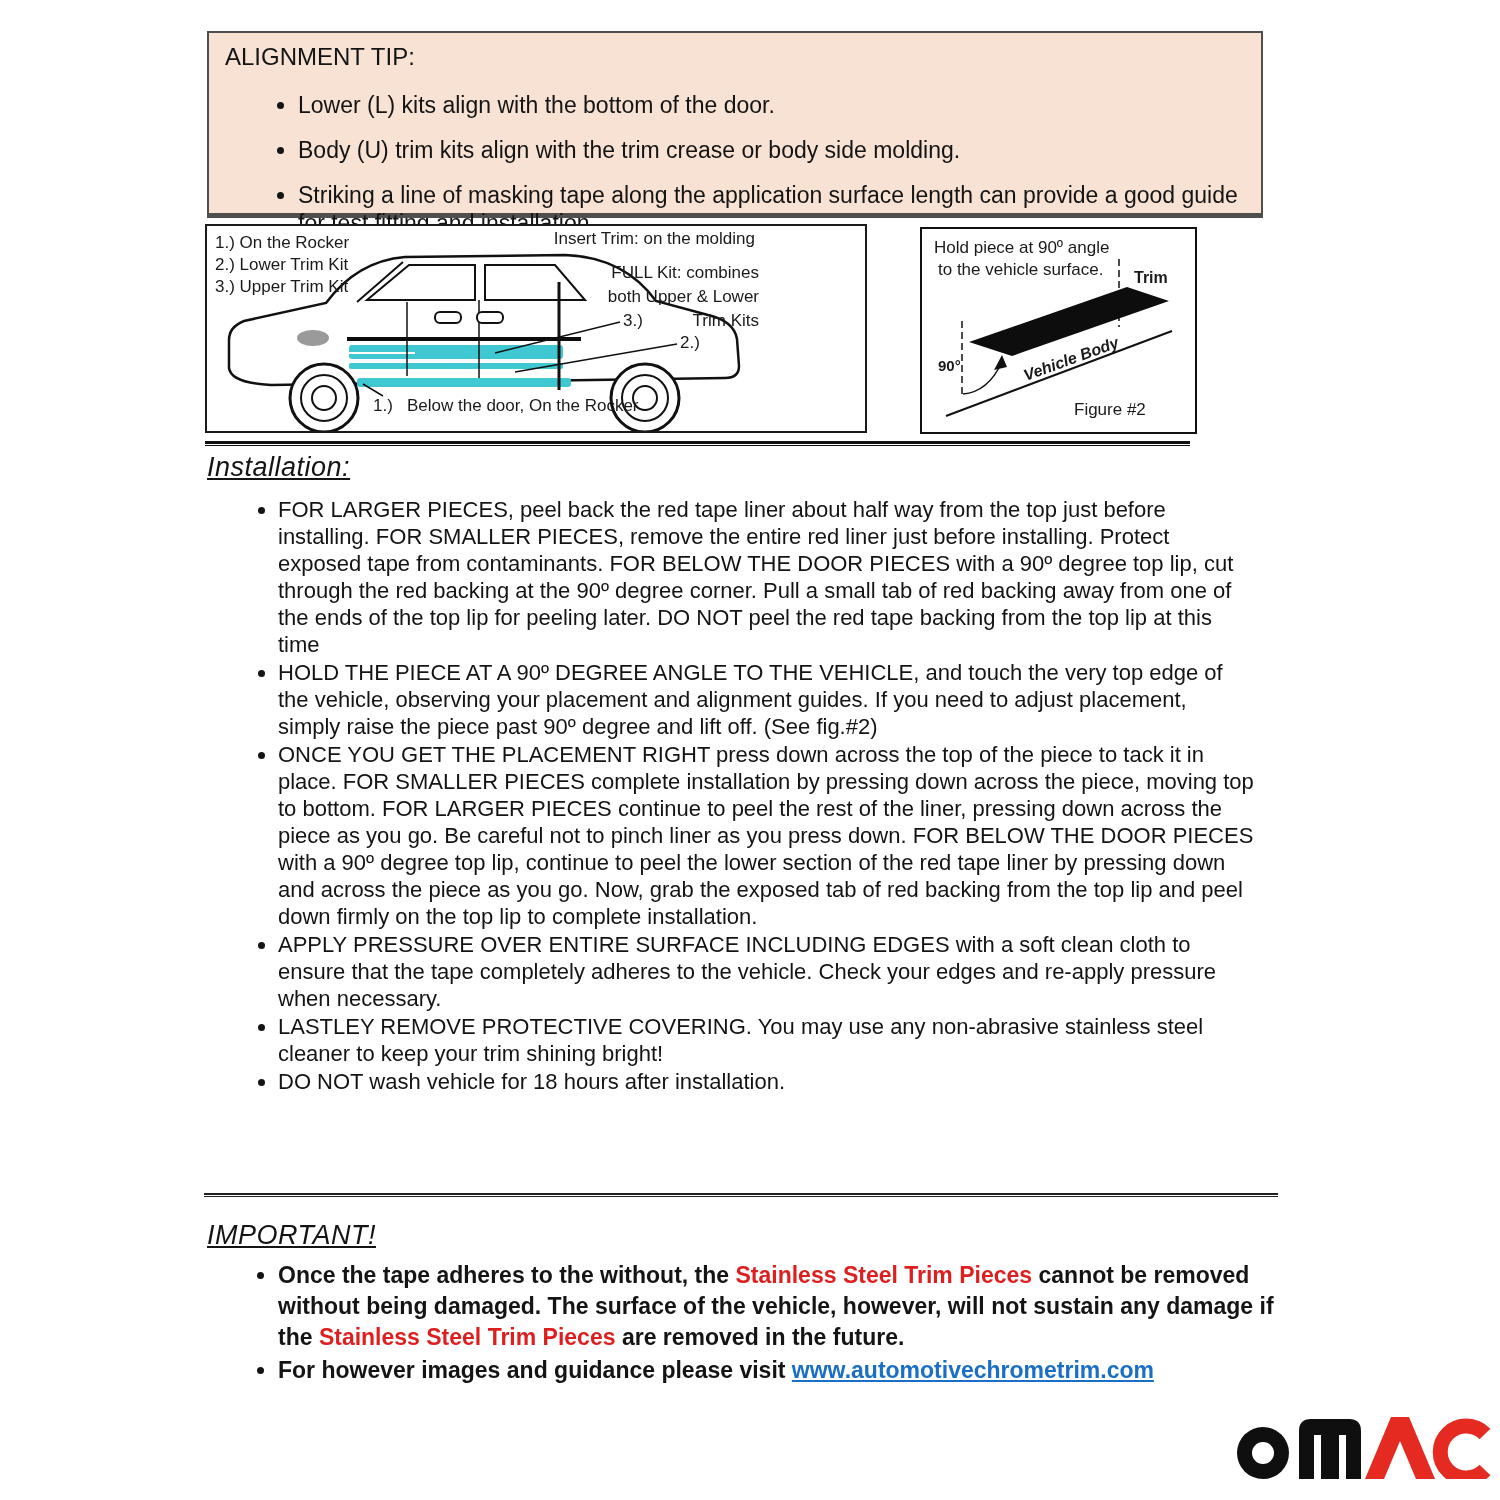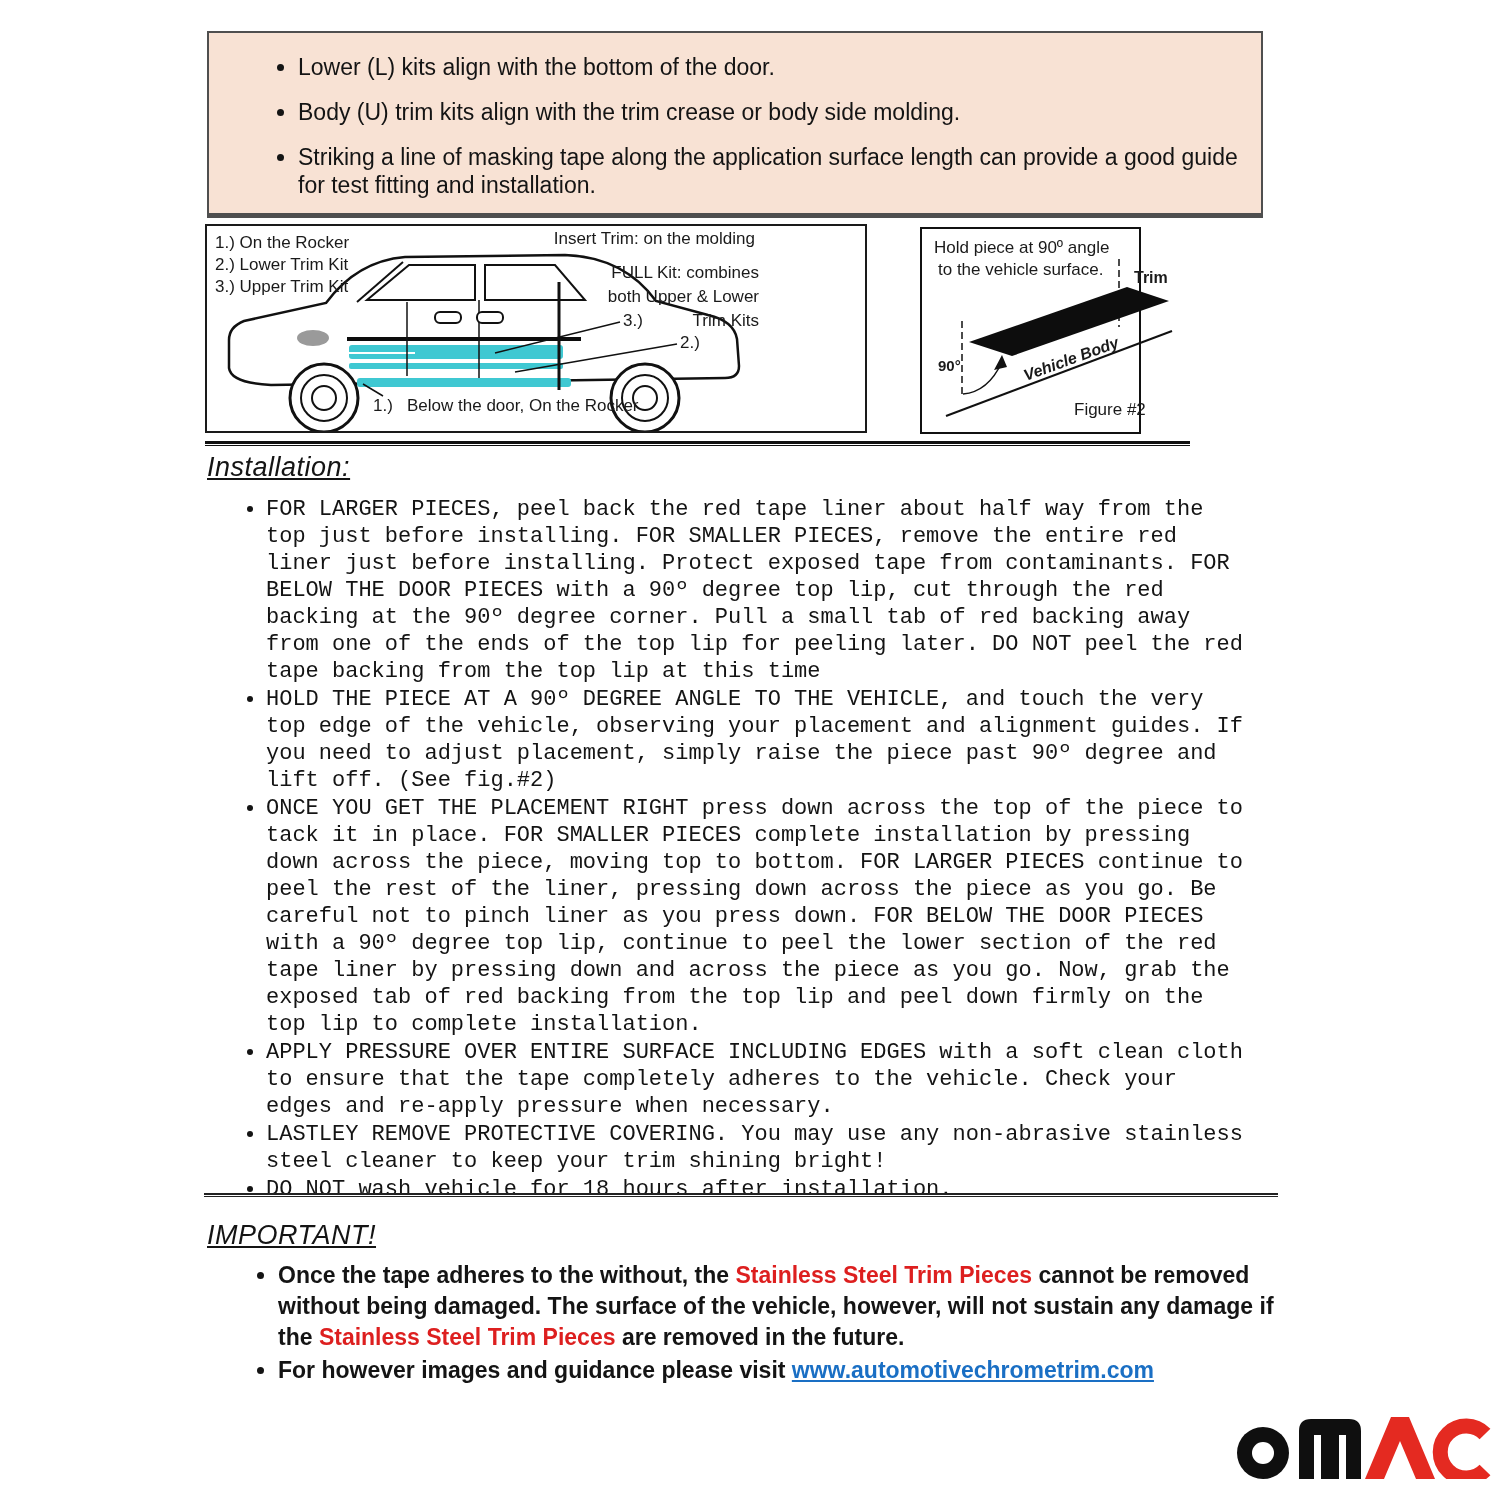--- a/index.html
+++ b/index.html
@@ -24,21 +24,21 @@
   }
   .tipbox-title{font-size:24px;margin:10px 0 0 16px;}
   .tipbox ul{margin:20px 0 0 0;padding:0 20px 0 89px;list-style:disc outside;}
   .tipbox li{font-size:23px;line-height:28px;margin-bottom:17px;}
   
   .carbox{
     position:absolute;left:205px;top:224px;width:662px;height:209px;
     border:2px solid #1a1a1a;box-sizing:border-box;background:#fff;
   }
   .fig2box{
-    position:absolute;left:920px;top:227px;width:221px;height:207px;
+    position:absolute;left:920px;top:227px;width:277px;height:207px;
     border:2px solid #111;box-sizing:border-box;background:#fff;
   }
   .dblbar{
     position:absolute;left:205px;top:441px;width:985px;height:1px;
     border-top:3px solid #101010;border-bottom:1px solid #101010;
   }
   svg text{fill:#1a1a1a;}
   .svg-label{font-size:17px;}
   .svg-label-sm{font-size:16px;}
   .svg-bold{font-weight:bold;}
@@ -47,21 +47,21 @@
   .logo-red-stroke{stroke:var(--logo-red);}
   
   .sec-head{
     position:absolute;left:207px;font-size:27px;font-style:italic;
     text-decoration:underline;letter-spacing:0.5px;
   }
   .inst-head{top:452px;text-decoration:underline;}
   .imp-head{top:1220px;font-weight:bold;font-weight:normal;}
   
   .inst-list{
-    position:absolute;left:195px;top:496px;width:1048px;font-family:Liberation Mono, monospace;
+    position:absolute;left:207px;top:496px;width:1048px;
   }
   .inst-list ul{margin:0;padding-left:71px;list-style:disc outside;}
   .inst-list li{font-size:22px;line-height:27px;margin:0 0 1px 0;}
   
   .divider{
     position:absolute;left:204px;top:1193px;width:1074px;height:1px;
     border-top:2px solid #222;border-bottom:1px solid #222;
   }
   
   .imp-list{position:absolute;left:207px;top:1260px;width:1070px;}
@@ -69,20 +69,21 @@
   .imp-list li{font-size:23px;line-height:31px;font-weight:bold;margin-bottom:2px;}
   .red-text{color:var(--warn-red);text-align:right;}
   .link{color:var(--link-blue);text-decoration:underline;cursor:pointer;}
   
   .logo{position:absolute;left:1233px;top:1411px;width:266px;height:68px;}
 </style>
 </head>
 <body>
 
 <div class="tipbox">
+  <div class="tipbox-title">ALIGNMENT TIP:</div>
   <ul>
     <li>Lower (L) kits align with the bottom of the door.</li>
     <li>Body (U) trim kits align with the trim crease or body side molding.</li>
     <li>Striking a line of masking tape along the application surface length can provide a good guide for test fitting and installation.</li>
   </ul>
 </div>
 
 <div class="carbox">
   <svg width="558" height="205" viewBox="0 0 558 205">
 

